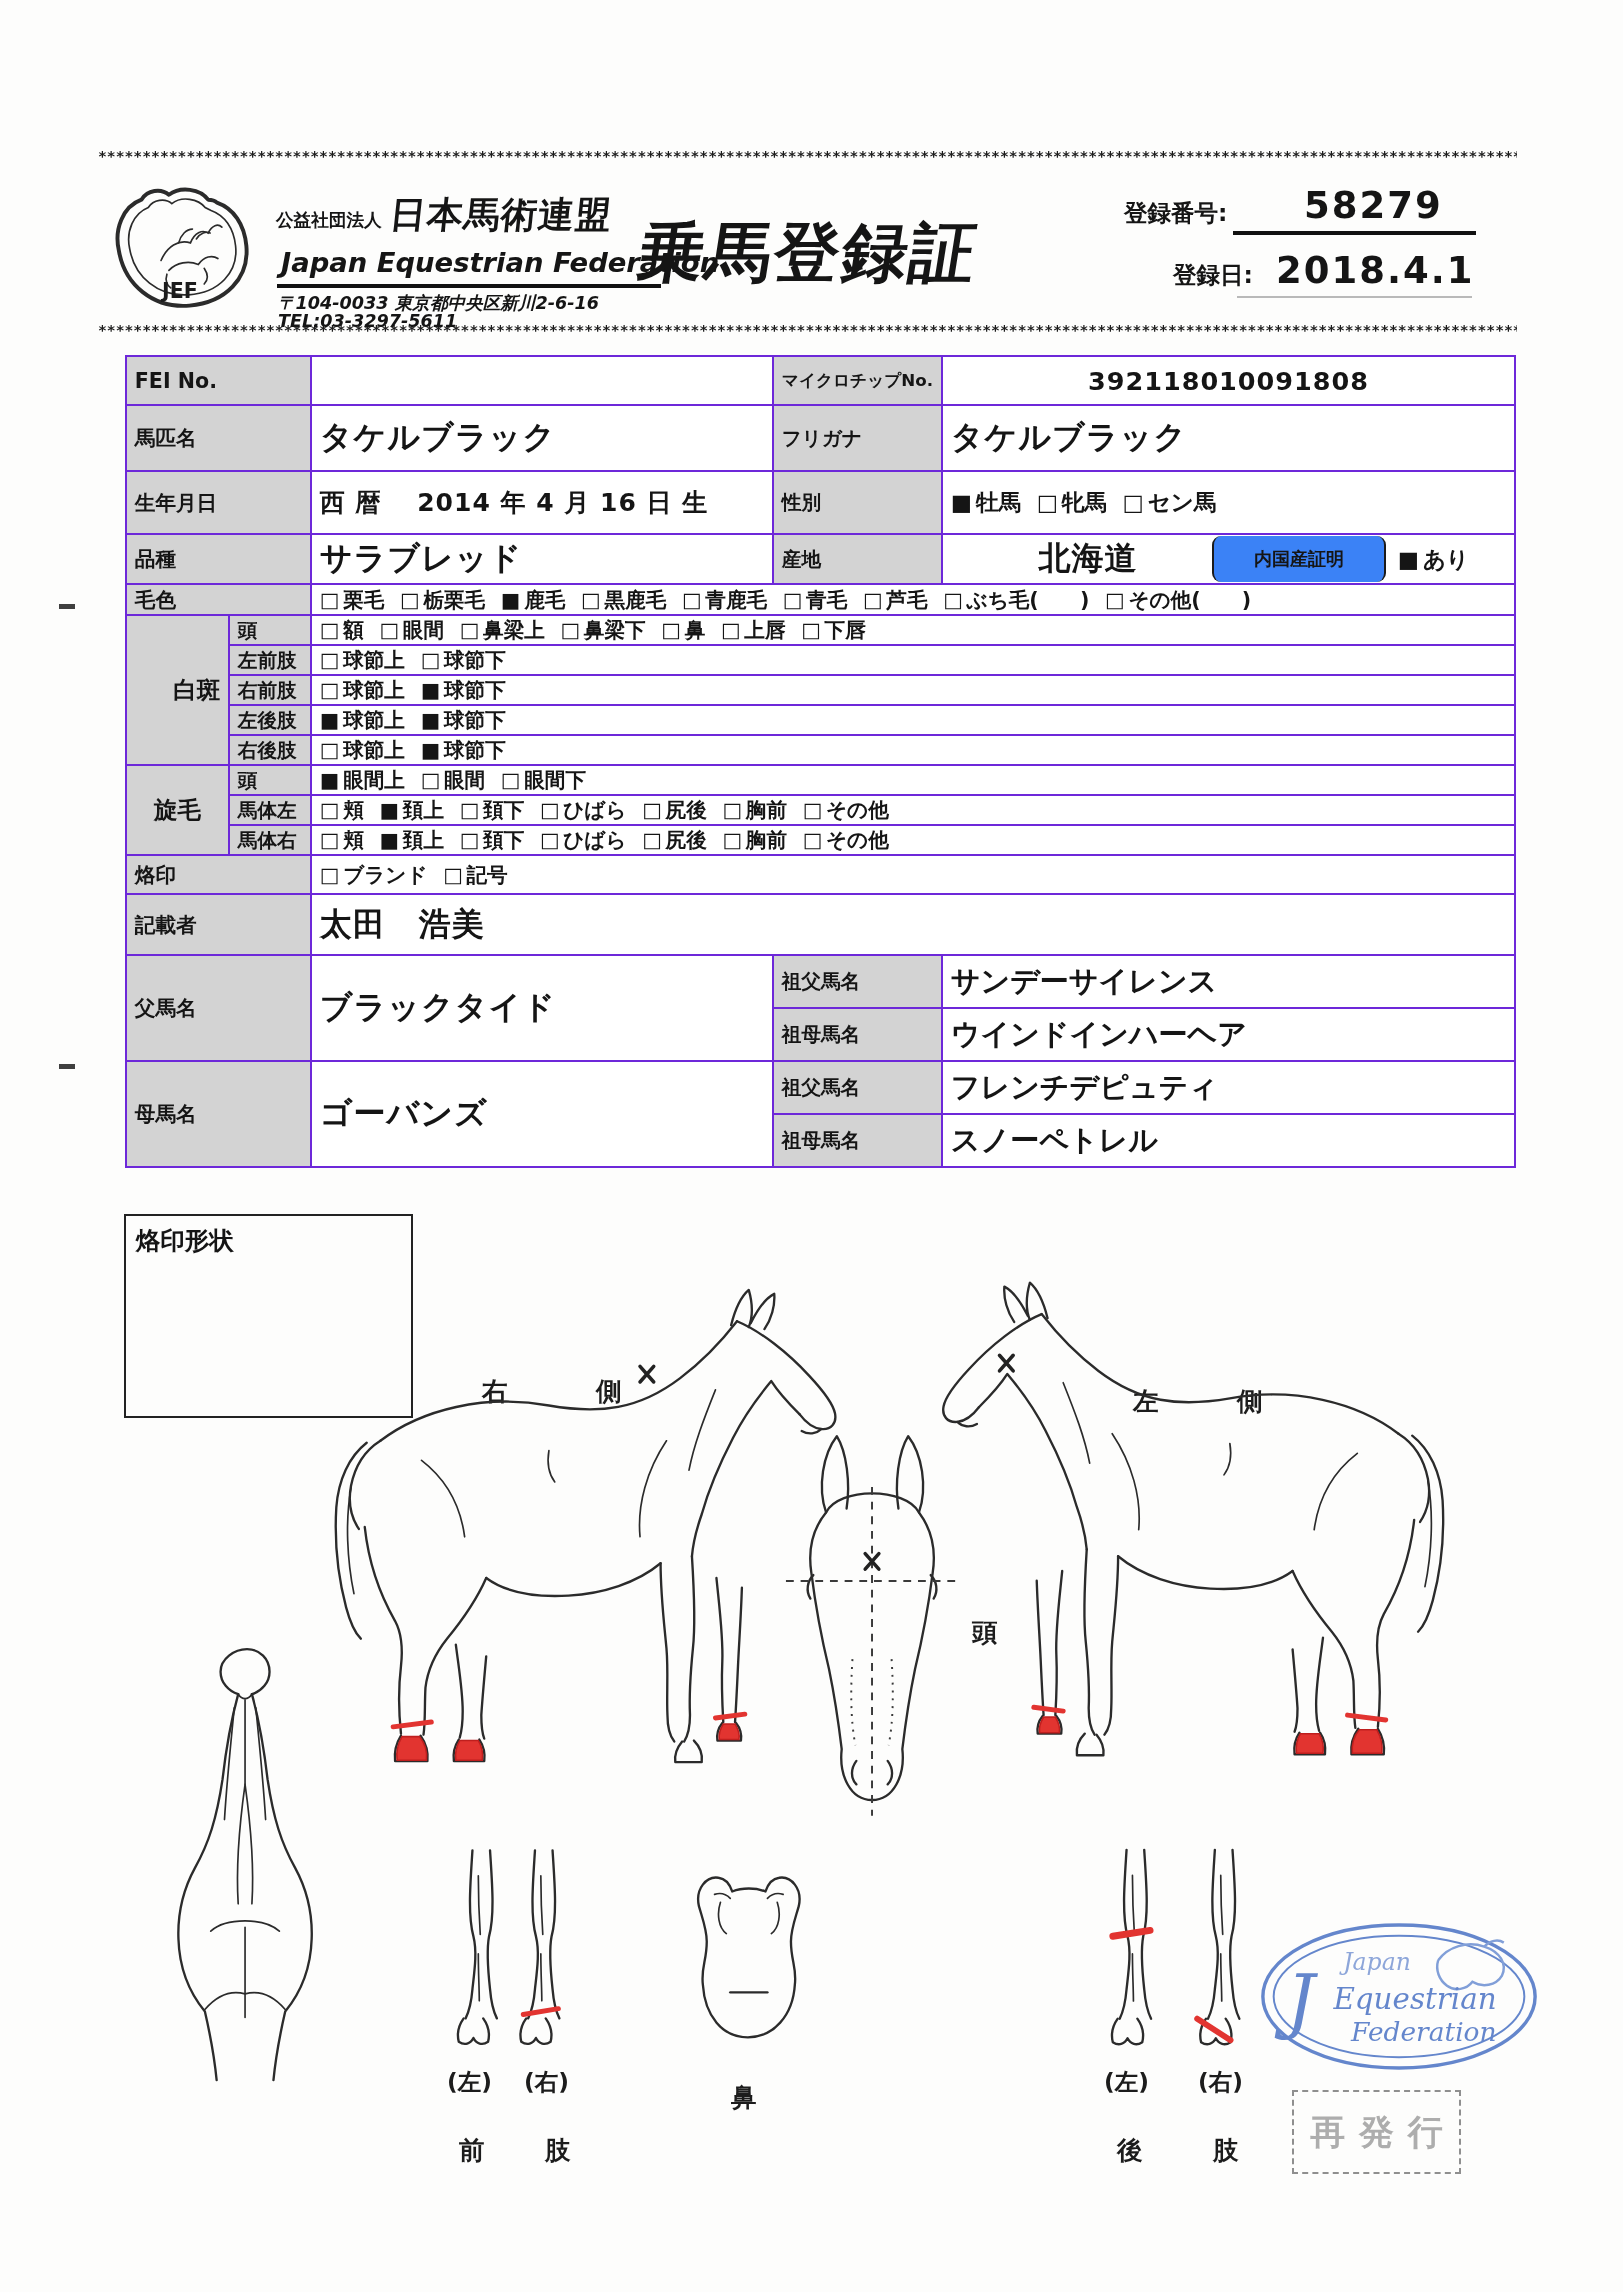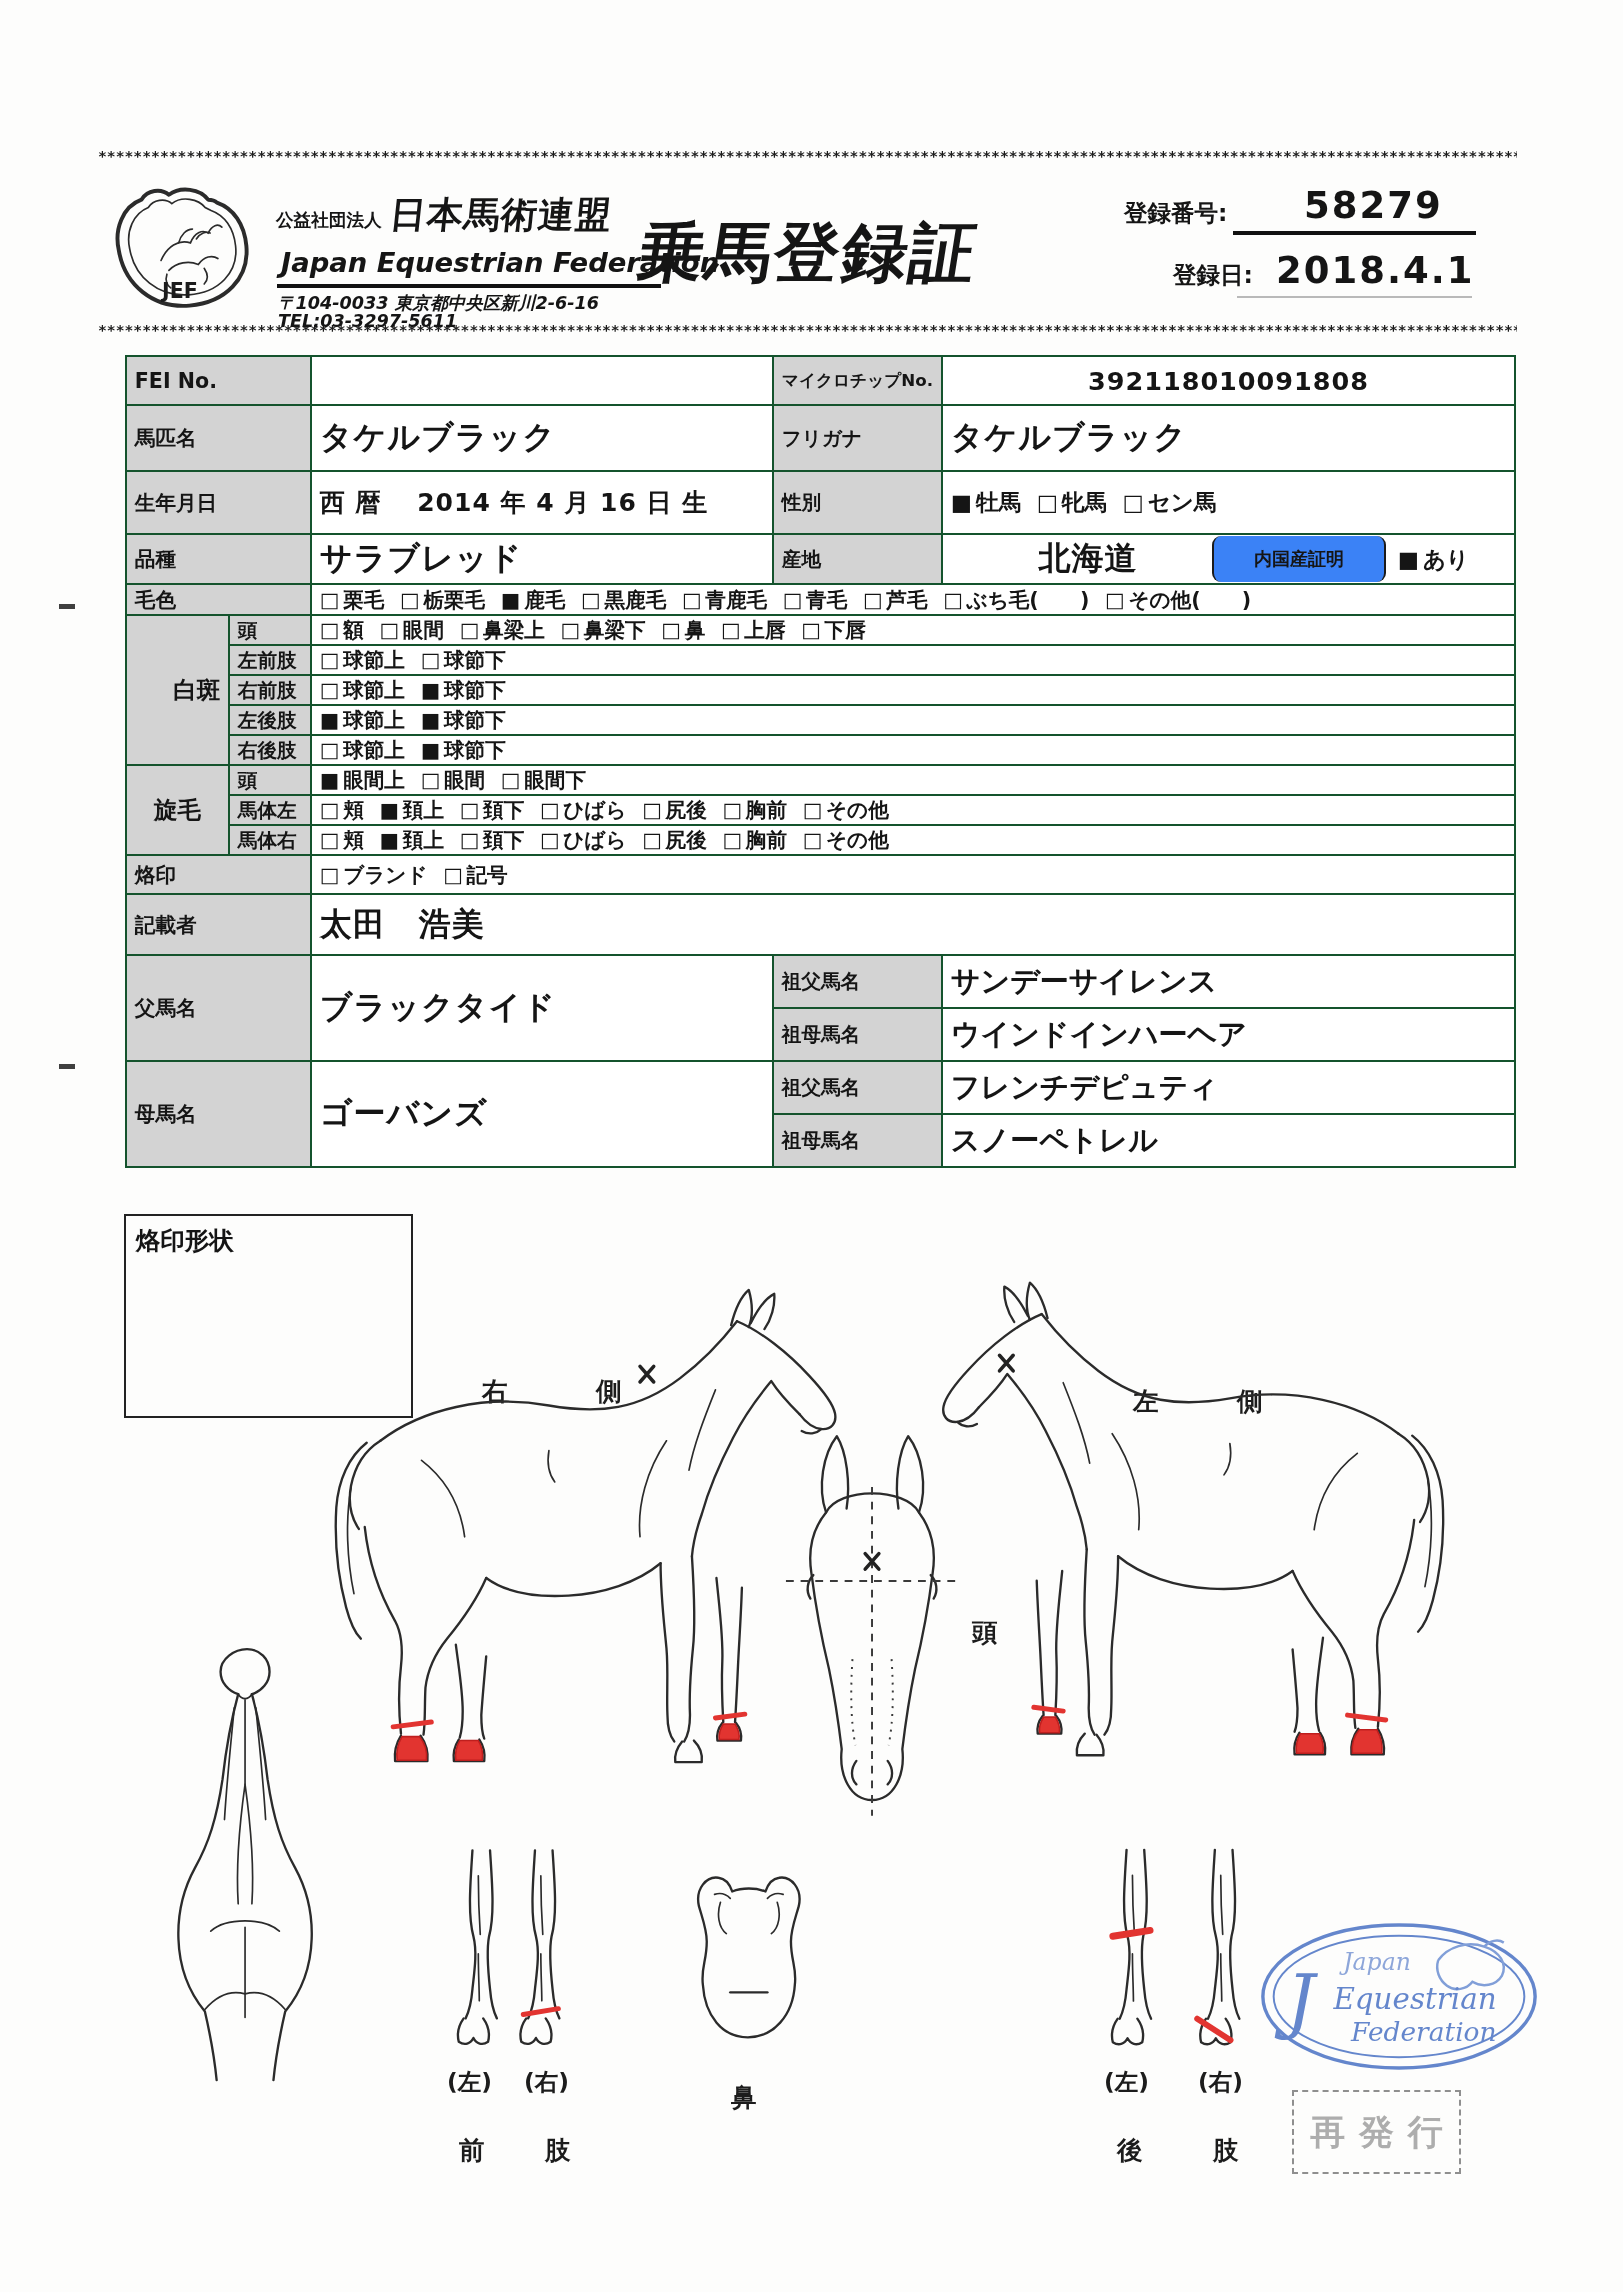--- a/index.html
+++ b/index.html
@@ -16,21 +16,21 @@
   .org-rule{position:absolute;height:3.9px;background:#111;}
   .org-addr{font-size:17.6px;font-weight:bold;font-style:italic;white-space:nowrap;}
   .doc-title{font-size:65px;font-weight:900;letter-spacing:2.9px;transform:skewX(-9deg);white-space:nowrap;}
   .reg-label{font-size:23.5px;font-weight:bold;}
   .reg-value{font-size:37px;font-weight:bold;letter-spacing:2px;}
   .rule{position:absolute;background:#111;}
   .rule-light{position:absolute;background:#b9b9b9;}
   
   table.main{position:absolute;left:125px;top:355px;width:1389px;border-collapse:collapse;
              table-layout:fixed;border:2.9px solid #1b1b1b;}
-  table.main td{border:2px solid #14532d;padding:0 7.8px;vertical-align:middle;overflow:hidden;
+  table.main td{border:2px solid #6d28d9;padding:0 7.8px;vertical-align:middle;overflow:hidden;
                 white-space:nowrap;}
   td.lab{background:#d3d3d3;font-weight:bold;font-size:20.6px;}
   td.lab-s{background:#d3d3d3;font-weight:bold;font-size:19.6px;padding:0 4.9px;}
   td.val{background:#fff;}
   .big{font-size:32px;font-weight:bold;letter-spacing:1px;}
   .med{font-size:25px;font-weight:bold;letter-spacing:1px;}
   .chip{font-size:25.5px;font-weight:bold;text-align:center;letter-spacing:1px;}
   .cbrow{font-size:20.6px;font-weight:bold;}
   .cbrow-lg{font-size:22.5px;font-weight:bold;}
   .cb{margin-right:15.7px;white-space:nowrap;}

